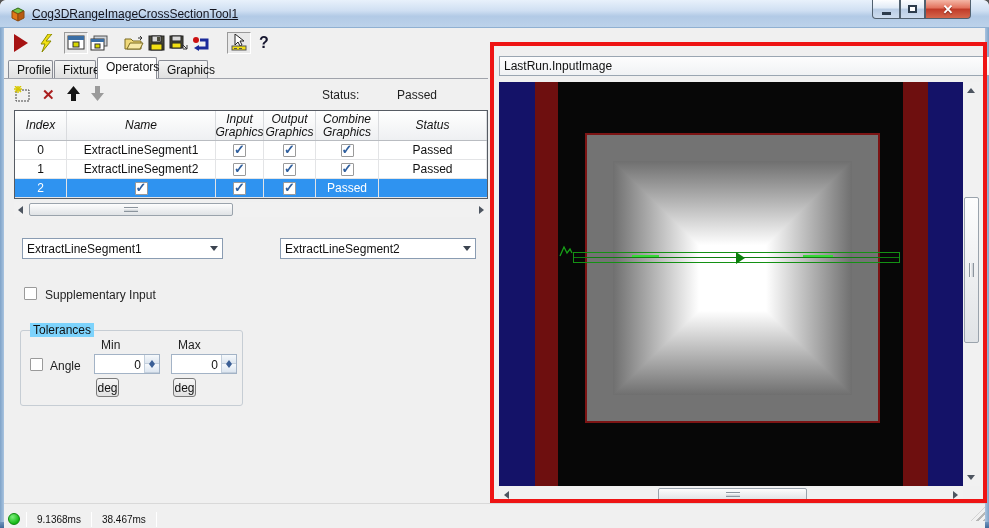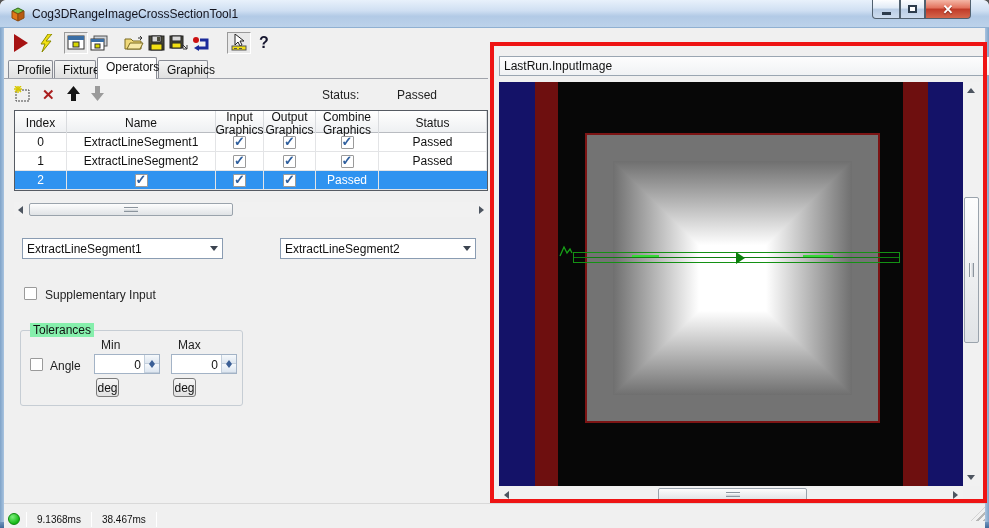--- a/index.html
+++ b/index.html
@@ -7,21 +7,21 @@
   .abs{position:absolute;}
   .window{position:relative;width:989px;height:528px;background:#f0f0f0;overflow:hidden;
           border-radius:6px 6px 0 0;font-size:12px;color:#111;}
   
   .titlebar{left:0;top:0;width:989px;height:28px;
     background:linear-gradient(#e8f1fb,#cfdff2 40%,#b2cae6 60%,#bcd2ea);
     border-bottom:1px solid #8fb0d2;border-radius:6px 6px 0 0;}
   .border-l{left:0;top:28px;width:4px;height:494px;background:linear-gradient(to right,#7fa3c8,#a9c4e0);}
   .border-r{left:985px;top:28px;width:4px;height:494px;background:linear-gradient(to left,#7fa3c8,#a9c4e0);}
   .border-b{left:0;top:522px;width:989px;height:6px;background:linear-gradient(#6f95bd,#41699a);}
-  .title-text{left:32px;top:7px;font-size:12px;color:#14141e;}
+  .title-text{left:32px;top:7px;font-size:12px;color:#14141e;text-decoration:underline;}
   .winbtn{top:0;height:19px;border:1px solid #51616f;border-top:none;
     display:flex;align-items:center;justify-content:center;}
   .winbtn.min{left:872px;width:28px;border-radius:0 0 0 4px;
     background:linear-gradient(#fdfeff,#dfeaf6 45%,#b9cde5 50%,#cddcee);}
   .winbtn.max{left:900px;width:25px;background:linear-gradient(#fdfeff,#dfeaf6 45%,#b9cde5 50%,#cddcee);}
   .winbtn.close{left:925px;width:46px;border-radius:0 0 4px 0;
     background:linear-gradient(#f4b6a6,#e2705b 45%,#c03a28 50%,#d4674c);}
   .glyph-min{width:9px;height:3px;background:#2d3c4c;margin-top:8px;}
   .glyph-max{width:9px;height:8px;border:2px solid #2d3c4c;background:#fff;}
   .glyph-x{color:#fff;font-weight:bold;font-size:13px;text-shadow:0 1px 1px #7a1d10;}
@@ -30,21 +30,21 @@
   .tbtn{height:22px;display:flex;align-items:center;justify-content:center;padding:0 2px;}
   .tbtn.pressed{border:1px solid;border-color:#9a9a9a #ffffff #ffffff #9a9a9a;background:#e9e9e9;}
   
   .tab{position:absolute;top:60px;height:19px;padding:2px 8px 0;background:linear-gradient(#f4f4f4,#dfdfdf);
        border:1px solid #898c95;border-bottom:none;border-radius:2px 2px 0 0;font-size:12px;}
   .tab.active{top:57px;height:22px;background:#fdfdfd;z-index:3;font-size:12px;}
   .tabline{left:4px;top:78px;width:484px;height:1px;background:#a0a3ab;}
   
   .optable{left:14px;top:110px;width:474px;border:1px solid #565b63;background:#fff;}
   .trow{display:grid;grid-template-columns:52px 149px 48px 52px 63px 108px;}
-  .thead{height:22px;background:linear-gradient(#ffffff,#f5f6f7 60%,#eef0f2);border-bottom:1px solid #b9bcc1;}
+  .thead{height:30px;background:linear-gradient(#ffffff,#f5f6f7 60%,#eef0f2);border-bottom:1px solid #b9bcc1;font-style:italic;}
   .thead>div{display:flex;align-items:center;justify-content:center;text-align:center;line-height:1.05;
     border-right:1px solid #d9dbde;font-size:12px;}
   .tbodyrow{height:19px;border-bottom:1px solid #e3e4e6;}
   .tbodyrow>div{display:flex;align-items:center;justify-content:center;border-right:1px solid #e3e4e6;font-size:12px;}
   .tbodyrow.selected{background:#2f93f0;color:#fff;}
   .cb{width:13px;height:13px;background:#fff;border:1px solid #9a9a9a;border-radius:1px;position:relative;}
   .cb.checked::after{content:"✓";position:absolute;left:0px;top:-3px;color:#2f5f9e;font-size:13px;font-weight:bold;}
   
   .sb{background:#f1f1f1;}
   .sb-thumb{background:linear-gradient(#fdfdfd,#e0e3e6);border:1px solid #9aa3ac;border-radius:2px;
@@ -55,21 +55,21 @@
   .arr.up{border-bottom:5px solid #4d5560;border-top:none;}
   .arr.down{border-top:5px solid #4d5560;border-bottom:none;}
   .arr.left{border-right:5px solid #4d5560;border-left:none;}
   .arr.right{border-left:5px solid #4d5560;border-right:none;}
   
   .label{position:absolute;font-size:12px;color:#1e1e1e;white-space:nowrap;}
   .combo{position:absolute;height:21px;background:#fff;border:1px solid #8a9cb2;display:flex;align-items:center;
     padding-left:4px;font-size:12px;}
   .combo .dd{position:absolute;right:4px;top:7px;width:0;height:0;border:4px solid transparent;border-top:5px solid #3c4450;}
   .groupbox{position:absolute;border:1px solid #c6cdd4;border-radius:3px;}
-  .legend{position:absolute;top:-8px;left:9px;background:#86efac;padding:0 3px;font-size:12px;}
+  .legend{position:absolute;top:-8px;left:9px;background:#7dd3fc;padding:0 3px;font-size:12px;}
   .spinner{position:absolute;width:66px;height:20px;border:1px solid #a3b3c6;background:#fff;}
   .spinner .val{position:absolute;right:18px;top:3px;font-size:12px;}
   .spinbtns{position:absolute;right:0;top:0;width:15px;height:18px;border-left:1px solid #c3cfdc;}
   .spinbtns div{height:9px;display:flex;align-items:center;justify-content:center;background:linear-gradient(#f6f9fc,#dde6f0);border-bottom:1px solid #c3cfdc;}
   .sarr{width:0;height:0;border:3px solid transparent;}
   .sarr.up{border-bottom:4px solid #3b5f96;border-top:none;}
   .sarr.dn{border-top:4px solid #3b5f96;border-bottom:none;}
   .degbtn{position:absolute;width:23px;height:19px;border:1px solid #7b7b7b;border-radius:3px;
     background:linear-gradient(#f6f6f6,#e2e2e2);display:flex;align-items:center;justify-content:center;font-size:12px;}
   

